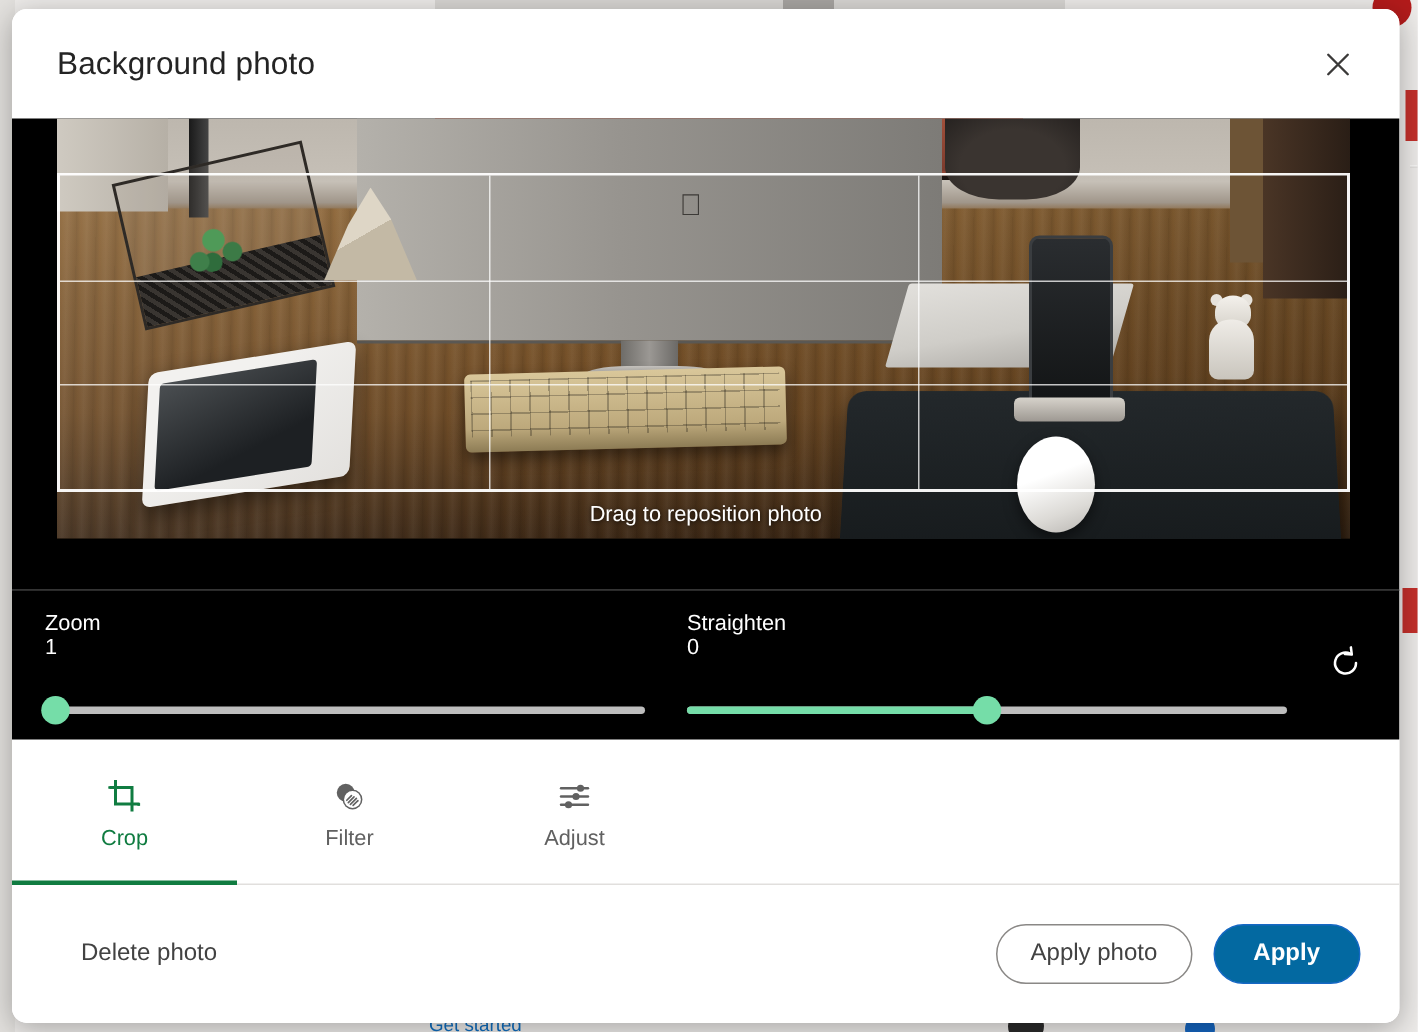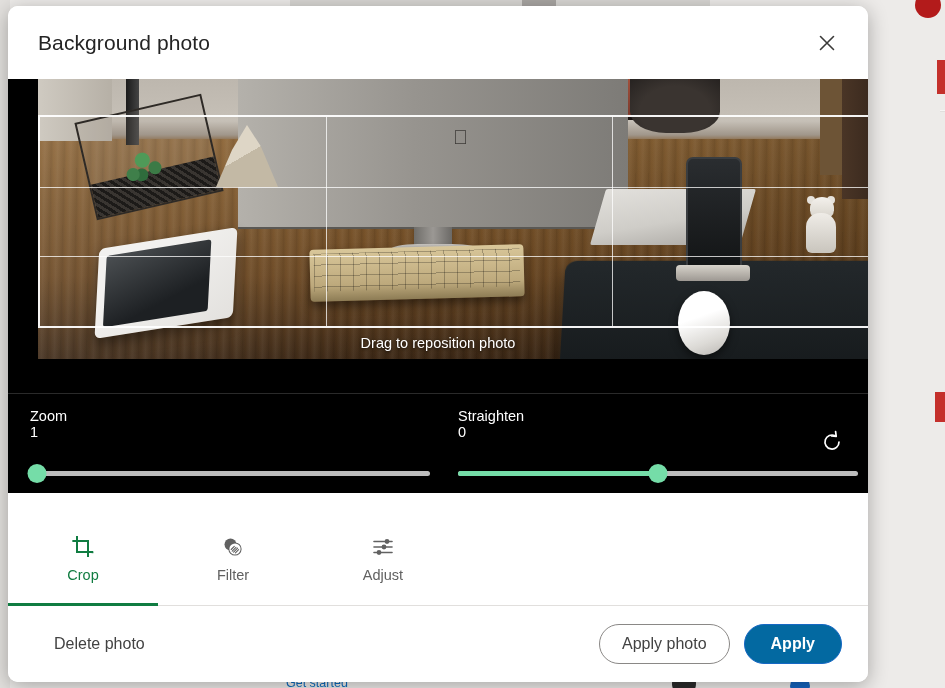--- a/index.html
+++ b/index.html
@@ -58,21 +58,21 @@
   .bd-circle-blue {
     position: absolute; left: 790px; top: 676px;
     width: 20px; height: 20px; border-radius: 50%;
     background: #1565c0;
   }
 
   
   .modal {
     position: absolute;
     left: 8px; top: 6px;
-    width: 860px; height: 676px;
+    width: 925px; height: 676px;
     background: #ffffff;
     border-radius: 10px;
     box-shadow: 0 4px 20px rgba(0,0,0,0.30);
     overflow: hidden;
     display: flex;
     flex-direction: column;
   }
 
   
   .modal-header {
@@ -382,21 +382,20 @@
     cursor: pointer; border-radius: 50%;
   }
 
   
   .tabbar {
     flex: 0 0 96px;
     display: flex;
     align-items: stretch;
     background: #fff;
     border-bottom: 1px solid #e1dfdd;
-    margin-top: 16px;
   }
   .tab {
     width: 150px;
     display: flex;
     flex-direction: column;
     align-items: center;
     justify-content: center;
     gap: 7px;
     cursor: pointer;
     border: none;

